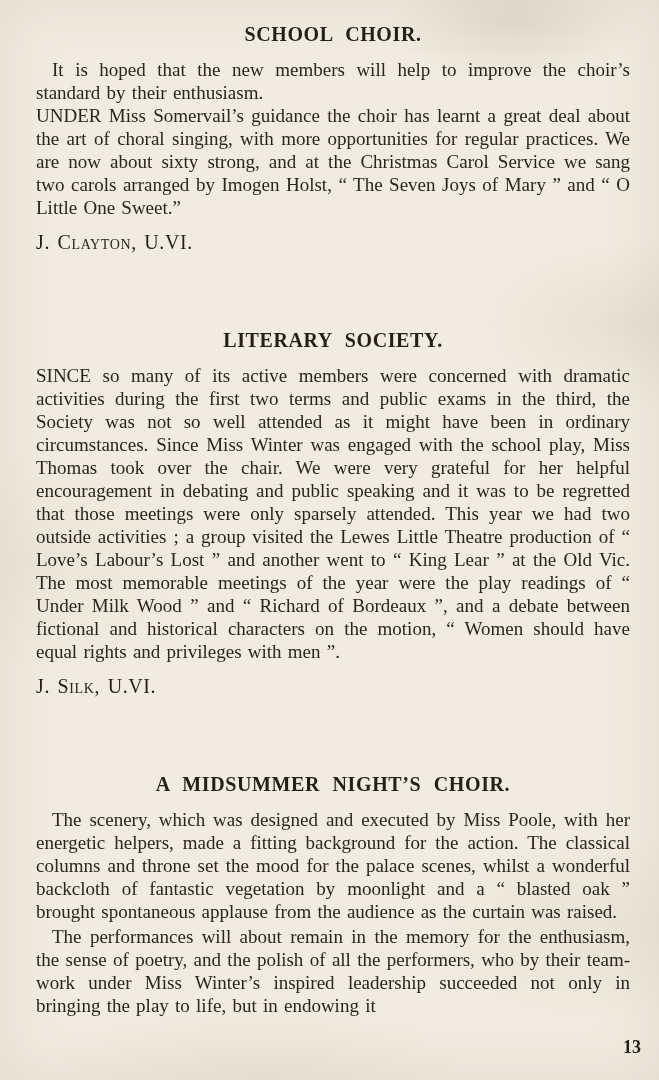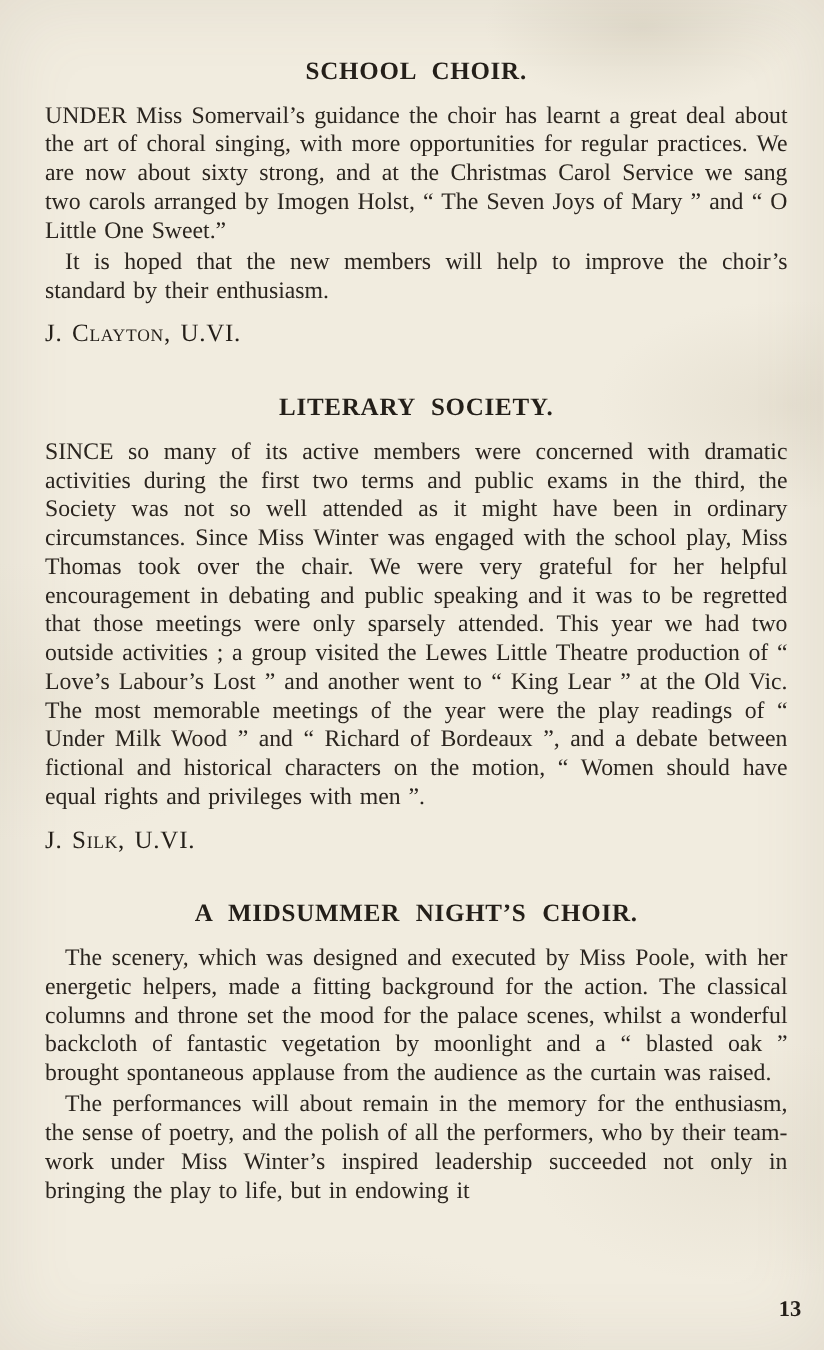--- a/index.html
+++ b/index.html
@@ -7,21 +7,21 @@
     width: 659px;
     height: 1080px;
     overflow: hidden;
     background: #e9e4d6;
   }
   .page {
     position: relative;
     width: 659px;
     height: 1080px;
     box-sizing: border-box;
-    padding: 47px 29px 0 36px;
+    padding: 24px 29px 0 36px;
     background-color: #f1ecdf;
     background-image:
       radial-gradient(ellipse 180px 90px at 78% 2%, rgba(205,198,180,0.45), transparent 70%),
       radial-gradient(ellipse 220px 120px at 96% 30%, rgba(210,202,184,0.35), transparent 70%),
       radial-gradient(ellipse 260px 160px at 4% 52%, rgba(222,215,198,0.30), transparent 70%),
       radial-gradient(ellipse 240px 140px at 90% 86%, rgba(214,206,188,0.30), transparent 70%),
       radial-gradient(ellipse 300px 100px at 40% 99%, rgba(220,213,196,0.30), transparent 70%);
     box-shadow: inset 0 0 60px rgba(120,110,90,0.12);
     color: #2b251f;
     font-family: "Liberation Serif", "DejaVu Serif", serif;
@@ -51,40 +51,40 @@
     text-align: left;
     font-variant: small-caps;
     font-size: 20px;
     letter-spacing: 0.6px;
     word-spacing: 2px;
     padding-right: 14px;
     margin-top: 12px;
     color: #241f19;
   }
   .article + .article {
-    margin-top: 37px;
+    margin-top: 76px;
   }
   .page-number {
     position: absolute;
     right: 18px;
     bottom: 22px;
     font-size: 18px;
     font-weight: bold;
     color: #241f19;
   }
 </style>
 </head>
 <body>
 
 <div class="page">
 
   <section class="article">
     <h2 class="section-heading">SCHOOL CHOIR.</h2>
+    <p class="body-paragraph indent">It is hoped that the new members will help to improve the choir’s standard by their enthusiasm.</p>
     <p class="body-paragraph">UNDER Miss Somervail’s guidance the choir has learnt a great deal about the art of choral singing, with more opportunities for regular practices.  We are now about sixty strong, and at the Christmas Carol Service we sang two carols arranged by Imogen Holst, “ The Seven Joys of Mary ” and “ O Little One Sweet.”</p>
-    <p class="body-paragraph indent">It is hoped that the new members will help to improve the choir’s standard by their enthusiasm.</p>
     <div class="attribution">J. Clayton, U.VI.</div>
   </section>
 
   <section class="article">
     <h2 class="section-heading">LITERARY SOCIETY.</h2>
     <p class="body-paragraph">SINCE so many of its active members were concerned with dramatic activities during the first two terms and public exams in the third, the Society was not so well attended as it might have been in ordinary circumstances.  Since Miss Winter was engaged with the school play, Miss Thomas took over the chair.  We were very grateful for her helpful encouragement in debating and public speaking and it was to be regretted that those meetings were only sparsely attended.  This year we had two outside activities ;  a group visited the Lewes Little Theatre production of “ Love’s Labour’s Lost ” and another went to “ King Lear ” at the Old Vic.  The most memorable meetings of the year were the play readings of “ Under Milk Wood ” and “ Richard of Bordeaux ”, and a debate between fictional and historical characters on the motion, “ Women should have equal rights and privileges with men ”.</p>
     <div class="attribution">J. Silk, U.VI.</div>
   </section>
 
   <section class="article">

